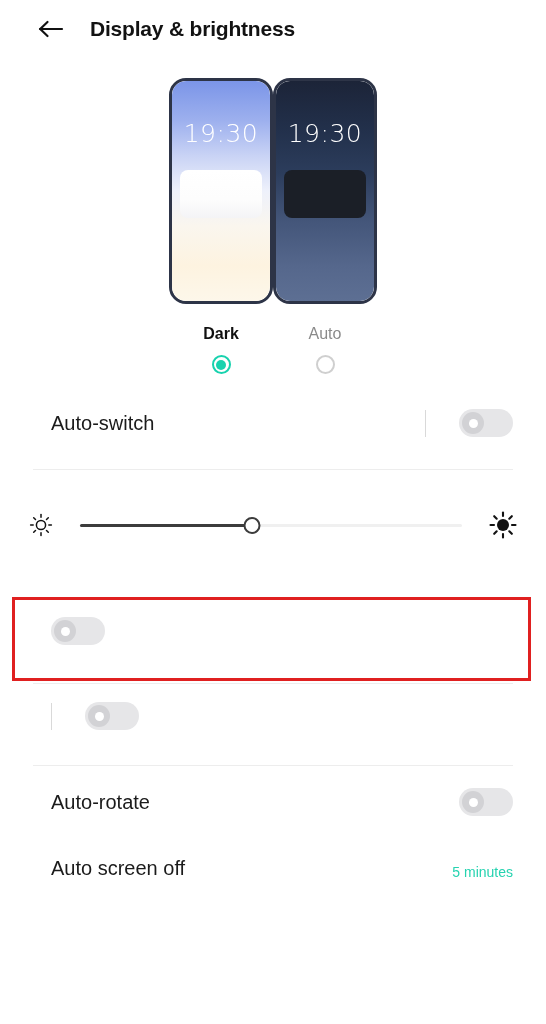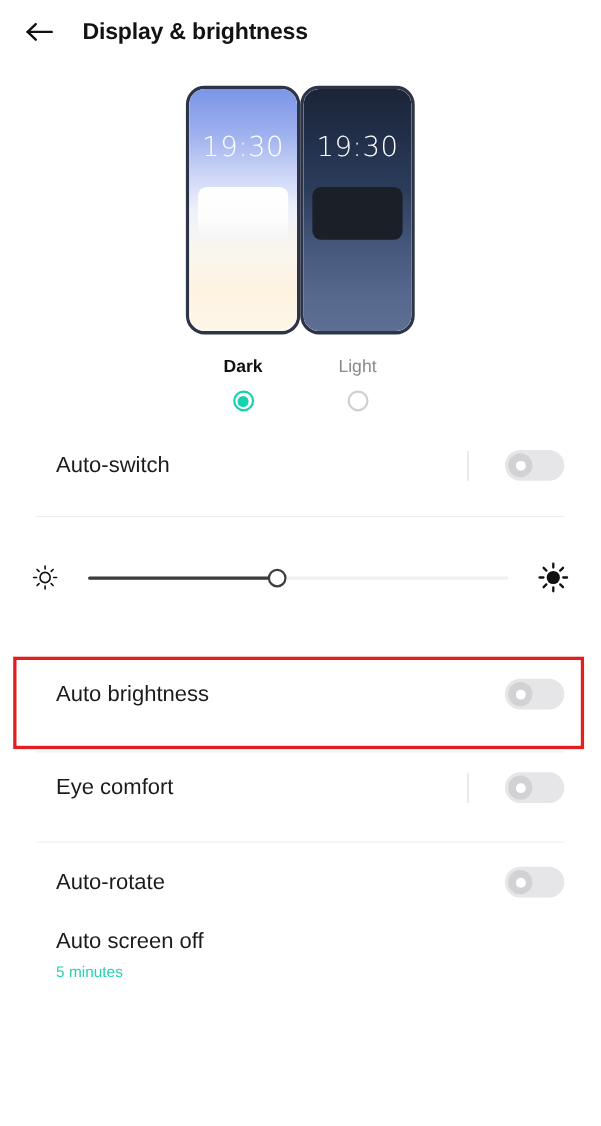--- a/index.html
+++ b/index.html
@@ -14,21 +14,21 @@
     color: #111111;
     overflow: hidden;
     position: relative;
   }
 
   
   .header {
     display: flex;
     align-items: center;
     height: 58px;
-    padding-left: 19px;
+    padding-left: 34px;
   }
   .back-arrow {
     width: 34px;
     height: 34px;
     display: flex;
     align-items: center;
     justify-content: center;
     cursor: pointer;
     flex: none;
   }
@@ -159,21 +159,20 @@
     position: relative;
   }
   .row-label {
     font-size: 20px;
     color: #1b1b1b;
     flex: 1;
   }
   .row-label-stack {
     flex: 1;
     display: flex;
-    flex-direction: column;
     justify-content: center;
   }
   .row-sub {
     font-size: 14px;
     color: #26d3b0;
     margin-top: 7px;
   }
   .v-divider {
     width: 1px;
     height: 27px;
@@ -307,21 +306,21 @@
     <div class="radio radio-on"></div>
   </div>
 
   <div class="theme-option">
     <div class="phone">
       <div class="phone-screen screen-dark">
         <div class="clock">19:30</div>
         <div class="card card-dark"></div>
       </div>
     </div>
-    <div class="theme-label unselected">Light</div>
+    <div class="theme-label unselected">Auto</div>
     <div class="radio radio-off"></div>
   </div>
 
 </div>
 
 <div style="height:18px"></div>
 <div class="row">
   <div class="row-label">Auto-switch</div>
   <div class="v-divider"></div>
   <div class="toggle">
@@ -368,32 +367,30 @@
           <path d="M21.3 21.3 L23.8 23.8"></path>
         <path d="M23.8 6.2 L21.3 8.7"></path>
           <path d="M8.7 21.3 L6.2 23.8"></path>
       </g>
     </svg>
   </div>
 </div>
 
 <div style="height:31px"></div>
 <div class="row highlight-row">
-  <div class="row-label">Auto brightness</div>
   <div class="toggle">
     <div class="knob"></div>
   </div>
 </div>
 
 <div style="height:10px"></div>
 <div class="divider"></div>
 
 <div style="height:1px"></div>
 <div class="row">
-  <div class="row-label">Eye comfort</div>
   <div class="v-divider"></div>
   <div class="toggle">
     <div class="knob"></div>
   </div>
 </div>
 
 <div style="height:18px"></div>
 <div class="divider"></div>
 
 <div style="height:5px"></div>

